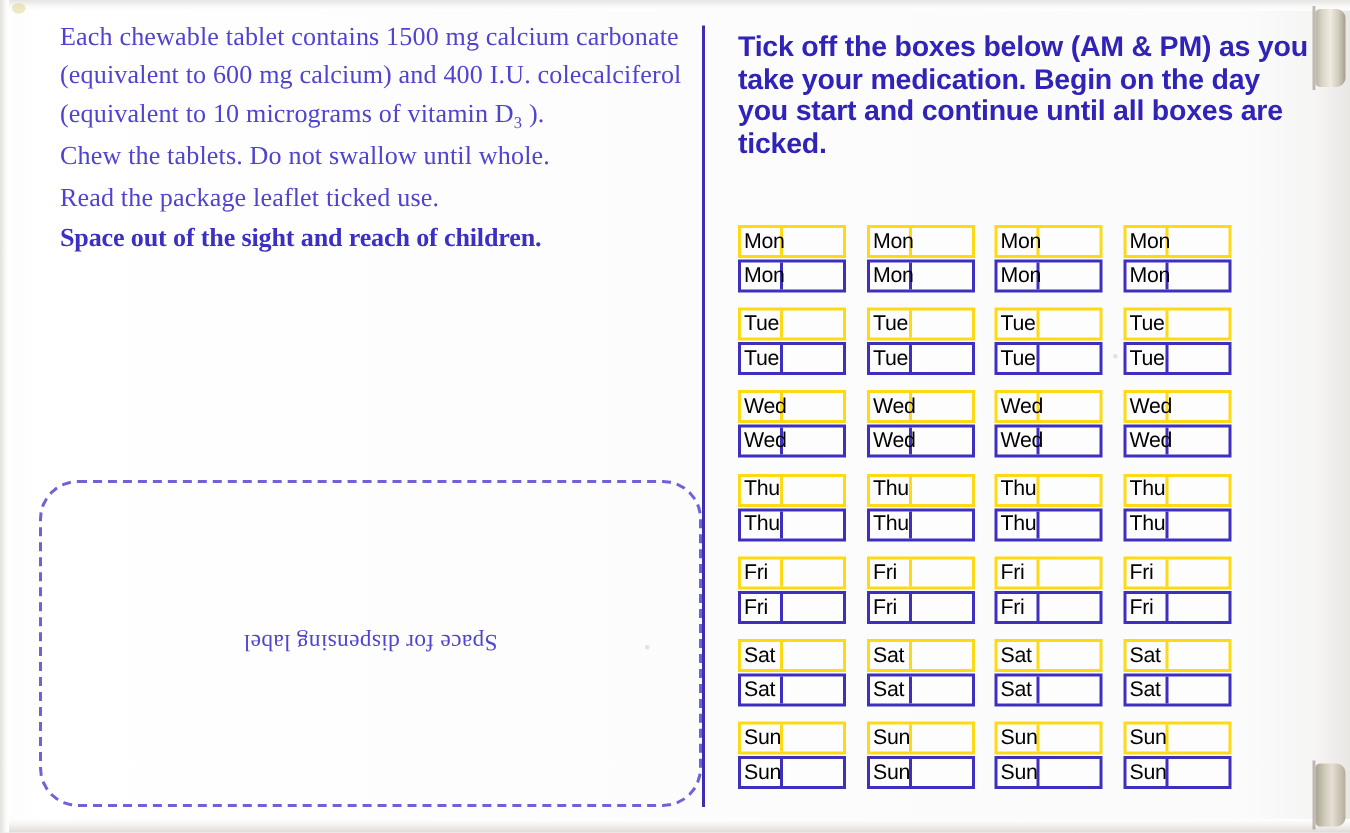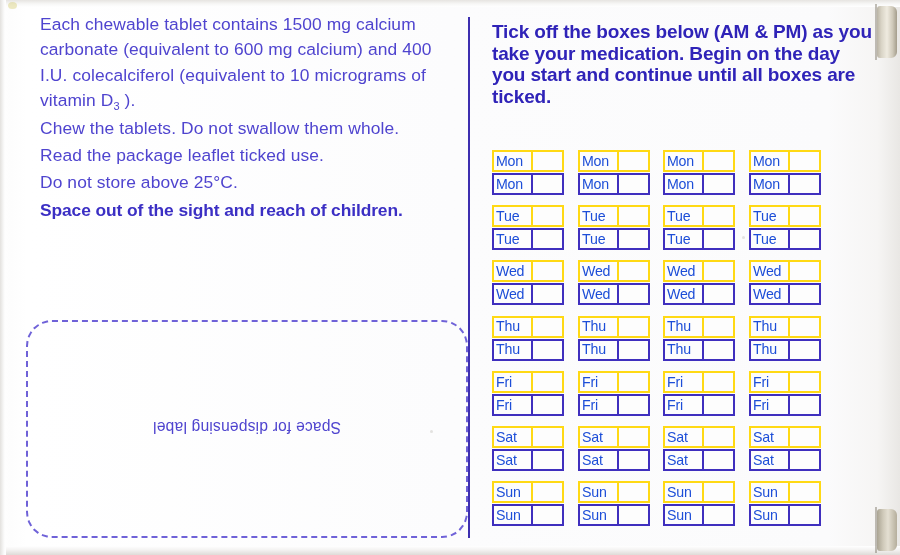--- a/index.html
+++ b/index.html
@@ -59,20 +59,21 @@
     width: 2px;
     background: rgba(120,112,98,0.45);
   }
 
   
   .panel-left {
     position: absolute;
     left: 40px; top: 12px;
     width: 422px;
     height: 530px;
+    font-family: Liberation Serif, serif;
   }
   .panel-right {
     position: absolute;
     left: 492px; top: 12px;
     width: 380px;
     height: 530px;
   }
   .divider {
     position: absolute;
     left: 468px; top: 17px;
@@ -166,26 +167,26 @@
     background: #fdfdfd;
   }
   .slot.am {
     border: 2.6px solid #ffd914;
     margin-bottom: 1px;
   }
   .slot.pm {
     border: 2.4px solid #3f2fbe;
   }
   .slot .lbl {
-    width: 39px;
+    width: 28px;
     box-sizing: border-box;
     display: flex;
     align-items: center;
     padding-left: 2px;
-    color: #1d4ed8;
+    color: #000000;
     font-size: 14.2px;
     line-height: 1;
     letter-spacing: -0.2px;
     white-space: nowrap;
   }
   .slot.am .lbl { border-right: 2.6px solid #ffd914; }
   .slot.pm .lbl { border-right: 2.4px solid #3f2fbe; }
   .slot .tick { flex: 1; }
 
   
@@ -213,25 +214,24 @@
   <div class="speck" style="left:430px;top:430px;width:3px;height:3px;"></div>
   <div class="speck" style="left:742px;top:236px;width:3px;height:3px;"></div>
 
   <div class="divider"></div>
 
   <div class="panel-left">
 
     <p class="para tight"><span>Each chewable tablet contains 1500 mg calcium carbonate (equivalent to 600 mg calcium) and 400 I.U. colecalciferol (equivalent to 10 micrograms of vitamin D</span><sub>3</sub><span> ).</span></p>
 
 
-    <p class="para">Chew the tablets. Do not swallow them whole.</p>
+    <p class="para">Chew the tablets. Do not swallow until whole.</p>
 
     <p class="para">Read the package leaflet ticked use.</p>
 
-    <p class="para">Do not store above 25°C.</p>
 
     <p class="para bold">Space out of the sight and reach of children.</p>
 
     <div class="dispense-box">
       <div class="dispense-text">Space for dispensing label</div>
     </div>
   </div>
 
   <div class="panel-right">
 

